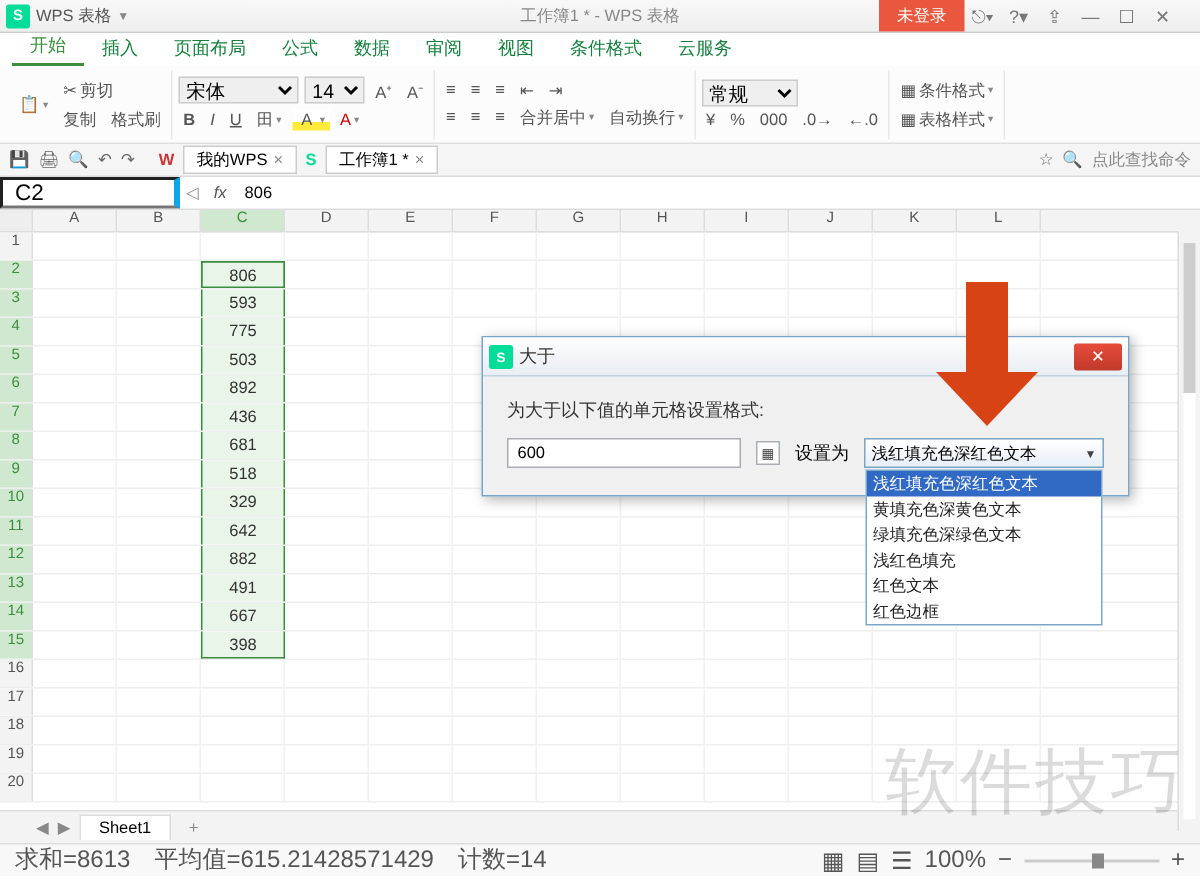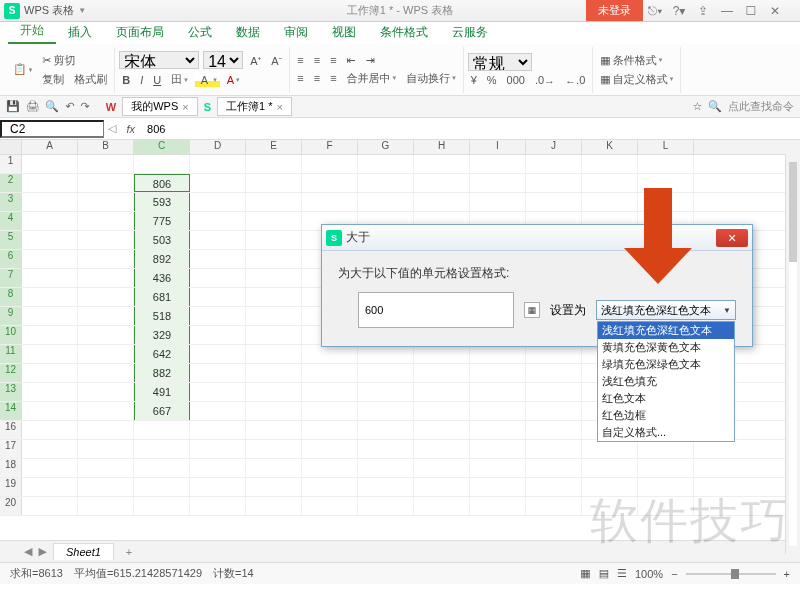--- a/index.html
+++ b/index.html
@@ -18,70 +18,70 @@
 .tab { padding: 3px 12px; font-size: 12px; color: #15803d; cursor: pointer; }
 .tab.active { color: #3b8e3e; border-bottom: 2px solid #3b8e3e; }
 
 .ribbon { height: 52px; background: #fcfcfc; border-bottom: 1px solid #ddd; display: flex; align-items: center; padding: 2px 6px; overflow: hidden; color:#555; }
 .ribbon .grp { display: flex; flex-direction: column; justify-content: center; gap: 2px; padding: 0 4px; border-right: 1px solid #e8e8e8; height: 46px; }
 .ribbon .row { display: flex; align-items: center; gap: 4px; white-space: nowrap; }
 .rbtn { font-size: 11px; color: #555; padding: 1px 3px; display:flex;align-items:center;gap:2px; }
 .bold { font-weight: bold; }
 .under { text-decoration: underline; }
 .ital { font-style: italic; }
-select.rsel { font-size: 16px; border: 1px solid #ccc; height: 18px; }
+select.rsel { font-size: 13px; border: 1px solid #ccc; height: 18px; }
 .tri { font-size: 7px; color:#888; }
 
 .qat { height: 22px; background: #f5f5f5; border-bottom: 1px solid #ddd; display: flex; align-items: center; padding: 0 6px; gap: 6px; }
 .qat .ic { color: #666; font-size: 11px; }
 .qat .doc-tab { background: #fff; border: 1px solid #ccc; padding: 1px 8px; font-size: 11px; display:flex;align-items:center;gap:4px; }
 .doc-x { color:#888; }
 .qat-right { margin-left: auto; display: flex; align-items: center; gap: 6px; }
 .search-hint { color: #888; font-size: 11px; }
 
 .cellref { height: 22px; background: #fff; border-bottom: 1px solid #ddd; display: flex; align-items: center; }
-.namebox { width: 104px; border-right: 1px solid #0ea5e9; padding: 0 8px; font-size: 12px; }
+.namebox { width: 120px; border-right: 4px solid #0ea5e9; padding: 0 8px; font-size: 15px; }
 .fx { color: #555; padding: 0 6px; font-style: italic; font-size: 11px; }
 .fval { font-size: 11px; padding-left: 6px; }
 
 .sheet-area { position: relative; height: 400px; overflow: hidden; background: #fff; }
 .col-headers { display: flex; border-bottom: 1px solid #ddd; background: #f3f3f3; height: 15px; }
 .corner { width: 22px; border-right: 1px solid #ddd; background: #eee; }
 .ch { width: 56px; border-right: 1px solid #ddd; text-align: center; font-size: 10px; color: #555; }
 .rows { }
 .row-line { display: flex; height: 19px; border-bottom: 1px solid #eee; }
 .rh { width: 22px; border-right: 1px solid #ddd; background: #f3f3f3; text-align: center; font-size: 10px; color: #555;}
 .cell { width: 56px; border-right: 1px solid #f1f1f1; text-align: center; font-size: 11px; color: #333; line-height: 19px; }
 .sel-col .ch:nth-child(4) { background:#d0e8d0;color:#3b8e3e; }
 .sel-row .rh { background:#d0e8d0;color:#3b8e3e; }
 .sel-range { background: #e8f5e8; }
 .sel-border { outline: 1.5px solid #3b8e3e; outline-offset: -1px; }
 .c-data { border-left: 1px solid #3b8e3e; border-right: 1px solid #3b8e3e; }
 .c-top { border-top: 1.5px solid #3b8e3e; }
 .c-bot { border-bottom: 1.5px solid #3b8e3e; }
 
 .sheet-tabs { height: 22px; border-top: 1px solid #ddd; background: #f3f3f3; display: flex; align-items: center; padding-left: 24px; gap: 6px; }
-.st { padding: 2px 12px; font-size: 11px; border: 1px solid #ddd; border-bottom: none; background:#fff;font-style:italic; }
+.st { padding: 2px 12px; font-size: 11px; border: 1px solid #ddd; border-bottom: none; background:#fff; }
 .plus { padding: 0 6px; color: #888; }
 
-.statusbar { height: 22px; border-top: 1px solid #ddd; background: #f8f8f8; display: flex; align-items: center; padding: 0 10px; font-size: 11px; color: #555; }
+.statusbar { height: 22px; border-top: 1px solid #ddd; background: #f8f8f8; display: flex; align-items: center; padding: 0 10px; font-size: 16px; color: #555; }
 .statusbar .sr { margin-left: auto; display:flex;align-items:center;gap:8px; }
 .zoom-track { width: 90px; height: 2px; background: #ccc; position: relative; }
 .zoom-thumb { position: absolute; left: 45px; top: -4px; width: 8px; height: 10px; background: #888; }
 
 
 .dlg { position: absolute; left: 321px; top: 224px; width: 432px; background: #f0f0f0; border: 1px solid #7aa7c7; box-shadow: 2px 2px 8px rgba(0,0,0,0.3); }
 .dlg-title { height: 26px; background: linear-gradient(#fdfdfd,#e8eef4); border-bottom: 1px solid #c2d4e4; display: flex; align-items: center; padding: 0 4px; }
 .dlg-title .ic { width: 16px;height:16px;background:#0d9;border-radius:2px;margin-right:4px;display:flex;align-items:center;justify-content:center;color:#fff;font-size:9px;font-weight:bold; }
 .dlg-title-text { font-size: 12px; color: #333; }
 .dlg-close { margin-left: auto; background: #c0392b; background: linear-gradient(#e74c3c,#c0392b); color: #fff; width: 32px; height: 18px; text-align: center; font-size: 11px; line-height:18px; border-radius:2px; }
 .dlg-body { padding: 14px 16px 18px; }
 .dlg-label { font-size: 12px; color: #333; margin-bottom: 10px; display:block; }
 .dlg-row { display: flex; align-items: center; gap: 10px; }
-.dlg-input { flex: 0 0 132px; height: 36px; border: 1px solid #abadb3; padding: 0 6px; font-size: 11px; background:#fff;margin-left:20px; }
+.dlg-input { flex: 0 0 132px; height: 20px; border: 1px solid #abadb3; padding: 0 6px; font-size: 11px; background:#fff; }
 .pick-ic { width: 16px; height: 16px; border:1px solid #abadb3; background:#fff;display:flex;align-items:center;justify-content:center;font-size:9px;color:#444; }
 .setlbl { font-size: 12px; }
 .dd-btn { flex: 1; height: 20px; border: 1px solid #7aa7c7; background: linear-gradient(#fff,#e6eef8); display: flex; align-items: center; padding: 0 4px; font-size: 11px; position: relative; }
 .dd-caret { position:absolute;right:4px;font-size:8px;color:#444; }
 .dd-list { position:absolute; left:0; top:20px; width:100%; background:#fff; border:1px solid #7aa7c7; z-index:10; }
 .dd-item { padding: 1px 4px; font-size: 11px; color: #222; white-space: nowrap; }
 .dd-item.hl { background: #316ac5; color: #fff; }
 
 .arrow { position:absolute; left: 644px; top: 188px; pointer-events:none; }
 .arrow-stem { width: 28px; height: 60px; background: #d84315; }
@@ -185,21 +185,21 @@
       <span class="rbtn">000</span>
       <span class="rbtn">.0→</span>
       <span class="rbtn">←.0</span>
     </div>
   </div>
   <div class="grp">
     <div class="row">
       <span class="rbtn">▦ <span>条件格式</span><span class="tri">▾</span></span>
     </div>
     <div class="row">
-      <span class="rbtn">▦ <span>自定义格式</span><span class="tri">▾</span></span>
+      <span class="rbtn">▦ <span>表格样式</span><span class="tri">▾</span></span>
     </div>
   </div>
 </div>
 
 <div class="qat">
   <span class="ic">💾</span>
   <span class="ic">🖨</span>
   <span class="ic">🔍</span>
   <span class="ic">↶</span>
   <span class="ic">↷</span>
@@ -447,20 +447,35 @@
         <div class="cell"></div>
         <div class="cell"></div>
         <div class="cell"></div>
         <div class="cell"></div>
         <div class="cell"></div>
         <div class="cell"></div>
         <div class="cell"></div>
         <div class="cell"></div>
         <div class="cell"></div>
       </div>
+      <div class="row-line sel-row">
+        <div class="rh">15</div>
+        <div class="cell"></div>
+        <div class="cell"></div>
+        <div class="cell sel-range c-data c-bot">398</div>
+        <div class="cell"></div>
+        <div class="cell"></div>
+        <div class="cell"></div>
+        <div class="cell"></div>
+        <div class="cell"></div>
+        <div class="cell"></div>
+        <div class="cell"></div>
+        <div class="cell"></div>
+        <div class="cell"></div>
+      </div>
       <div class="row-line">
         <div class="rh">16</div>
         <div class="cell"></div>
         <div class="cell"></div>
         <div class="cell"></div>
         <div class="cell"></div>
         <div class="cell"></div>
         <div class="cell"></div>
         <div class="cell"></div>
         <div class="cell"></div>
@@ -552,21 +567,20 @@
       <div class="dd-btn">
         <span>浅红填充色深红色文本</span>
         <span class="dd-caret">▼</span>
         <div class="dd-list">
           <div class="dd-item hl">浅红填充色深红色文本</div>
           <div class="dd-item">黄填充色深黄色文本</div>
           <div class="dd-item">绿填充色深绿色文本</div>
           <div class="dd-item">浅红色填充</div>
           <div class="dd-item">红色文本</div>
           <div class="dd-item">红色边框</div>
-          <div class="dd-item">自定义格式...</div>
         </div>
       </div>
     </div>
   </div>
 </div>
 
 <div class="arrow">
   <div class="arrow-stem"></div>
     <div class="arrow-head"></div>
 </div>

